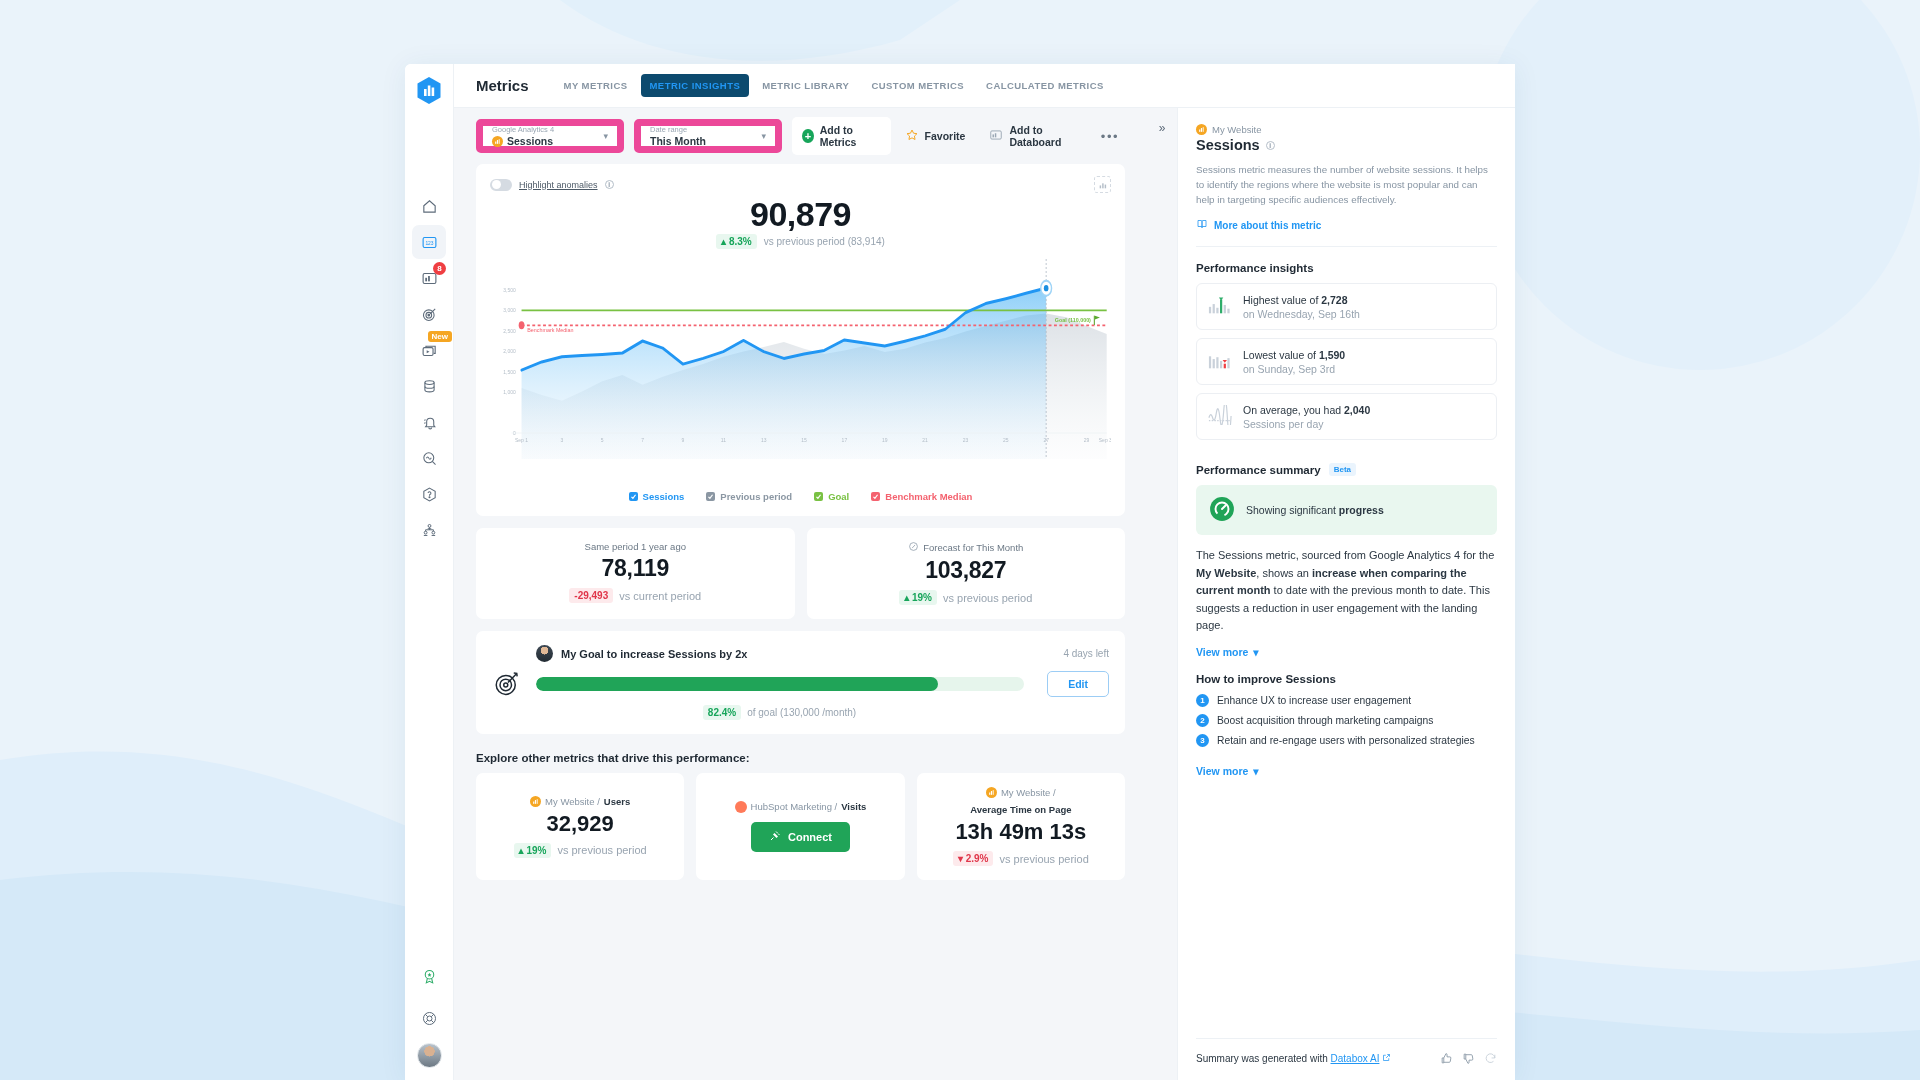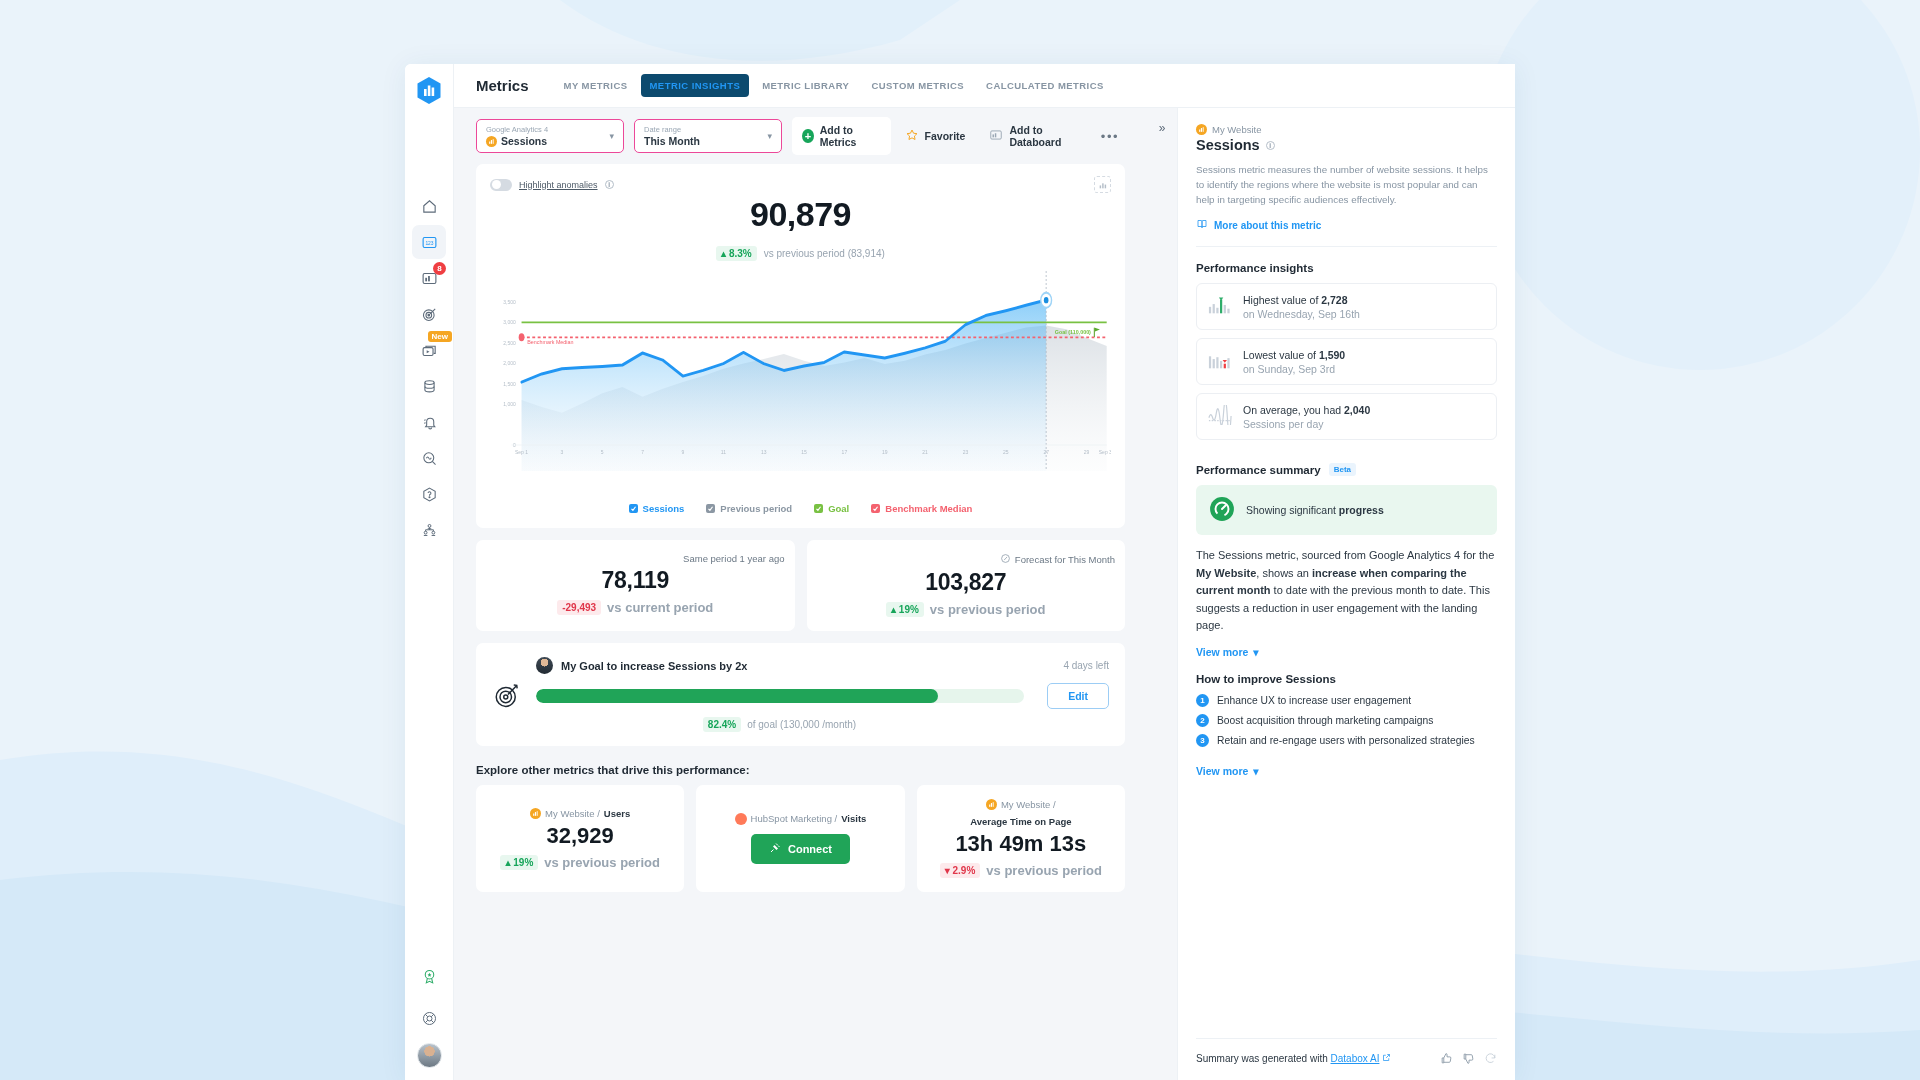--- a/index.html
+++ b/index.html
@@ -80,21 +80,21 @@
   .body-wrap { flex: 1; display: flex; min-height: 0; background: #f4f6f9; }
 
   .content { flex: 1; min-width: 0; display: flex; flex-direction: column; }
 
   .toolbar {
     height: 56px; flex: 0 0 56px;
     display: flex; align-items: center; padding: 0 22px;
     gap: 10px;
   }
   .select {
-    background: #fff; border: 1px solid #ec4899; border-radius: 5px;
+    background: #fff; border: 7px solid #ec4899; border-radius: 5px;
     height: 34px; display: flex; align-items: center; padding: 0 9px;
     min-width: 148px; cursor: pointer; position: relative;
   }
   .select.wide { min-width: 148px; }
   .sel-inner { display: flex; flex-direction: column; justify-content: center; flex: 1; }
   .sel-label { font-size: 7.5px; color: #9aa7b4; line-height: 10px; }
   .sel-value { font-size: 10.5px; font-weight: bold; color: #2b3742; display: flex; align-items: center; gap: 4px; line-height: 13px; }
   .ga-dot {
     width: 11px; height: 11px; border-radius: 50%;
     background: #f5a623; display: inline-flex; align-items: center; justify-content: center;
@@ -137,40 +137,40 @@
     border: 1px solid #b4bec8; color: #8795a3;
     font-size: 6.5px; display: inline-flex; align-items: center; justify-content: center;
     font-weight: bold; font-style: normal;
   }
   .chart-type-btn {
     margin-left: auto; width: 17px; height: 17px;
     border: 1px dashed #d5dbe2; border-radius: 3px;
     display: flex; align-items: center; justify-content: center; cursor: pointer;
   }
   .big-num { text-align: center; font-size: 34px; font-weight: bold; color: #121a22; letter-spacing: -.5px; margin-top: 2px; }
-  .delta-row { display: flex; align-items: center; justify-content: center; gap: 7px; margin-top: 12px; }
+  .delta-row { display: flex; align-items: center; justify-content: center; gap: 7px; margin-top: 0; }
   .chip { font-size: 10px; font-weight: bold; padding: 2px 5px; border-radius: 3px; }
   .chip.up { color: #17a55a; background: #e8f7ef; }
   .chip.down { color: #e0364a; background: #fdeaec; }
   .chip.neutral { color: #17a55a; background: #e8f7ef; }
   .delta-note { font-size: 10px; color: #98a4b0; }
 
   .plot { position: relative; height: 232px; margin-top: 2px; }
   .legend { display: flex; justify-content: center; gap: 22px; margin-top: 8px; padding-bottom: 4px; }
   .leg { display: flex; align-items: center; gap: 5px; font-size: 9.5px; font-weight: bold; cursor: pointer; }
   .leg-box { width: 9px; height: 9px; border-radius: 2px; display: flex; align-items: center; justify-content: center; }
   .leg-box svg { width: 7px; height: 7px; }
 
   
   .stat-row { display: flex; gap: 12px; margin-top: 12px; }
   .stat-card { flex: 1; background: #fff; border-radius: 7px; padding: 13px 10px 14px; text-align: center; }
-  .stat-title { font-size: 9.5px; color: #6b7885; display: flex; align-items: center; justify-content: flex-end; gap: 4px; }
+  .stat-title { font-size: 9.5px; color: #6b7885; display: flex; align-items: center; justify-content: center; gap: 4px; }
   .stat-val { font-size: 23px; font-weight: bold; color: #121a22; margin-top: 3px; letter-spacing: -.3px; }
   .stat-foot { display: flex; align-items: center; justify-content: center; gap: 6px; margin-top: 6px; }
-  .stat-foot .delta-note { font-size: 13px; font-weight: bold; }
+  .stat-foot .delta-note { font-size: 11px; }
 
   
   .goal-card { background: #fff; border-radius: 7px; margin-top: 12px; padding: 14px 16px; display: flex; align-items: center; gap: 14px; }
   .goal-icon { width: 30px; height: 30px; flex: 0 0 30px; }
   .goal-body { flex: 1; min-width: 0; }
   .goal-top { display: flex; align-items: center; gap: 8px; }
   .goal-avatar {
     width: 17px; height: 17px; border-radius: 50%;
     background: radial-gradient(circle at 50% 33%, #e0b896 0 27%, transparent 28%), linear-gradient(#3f4a55, #222b33);
   }

